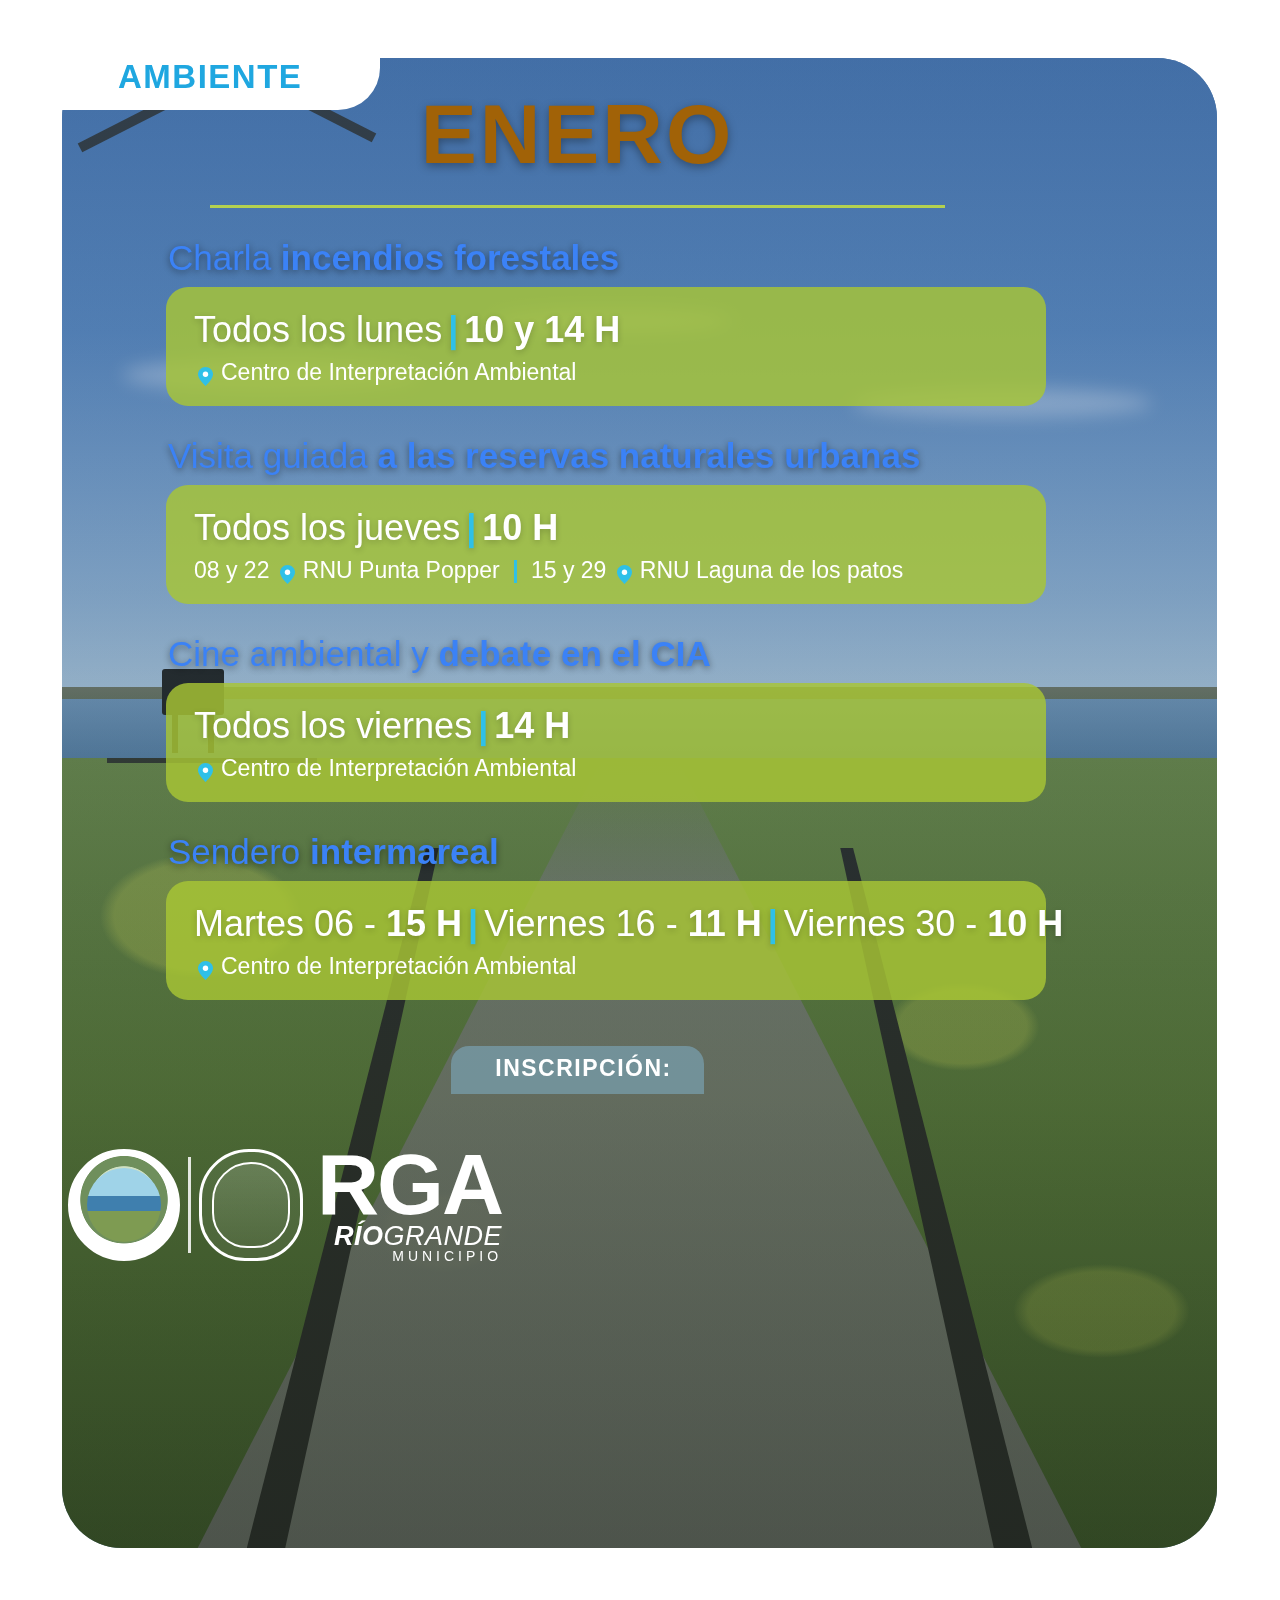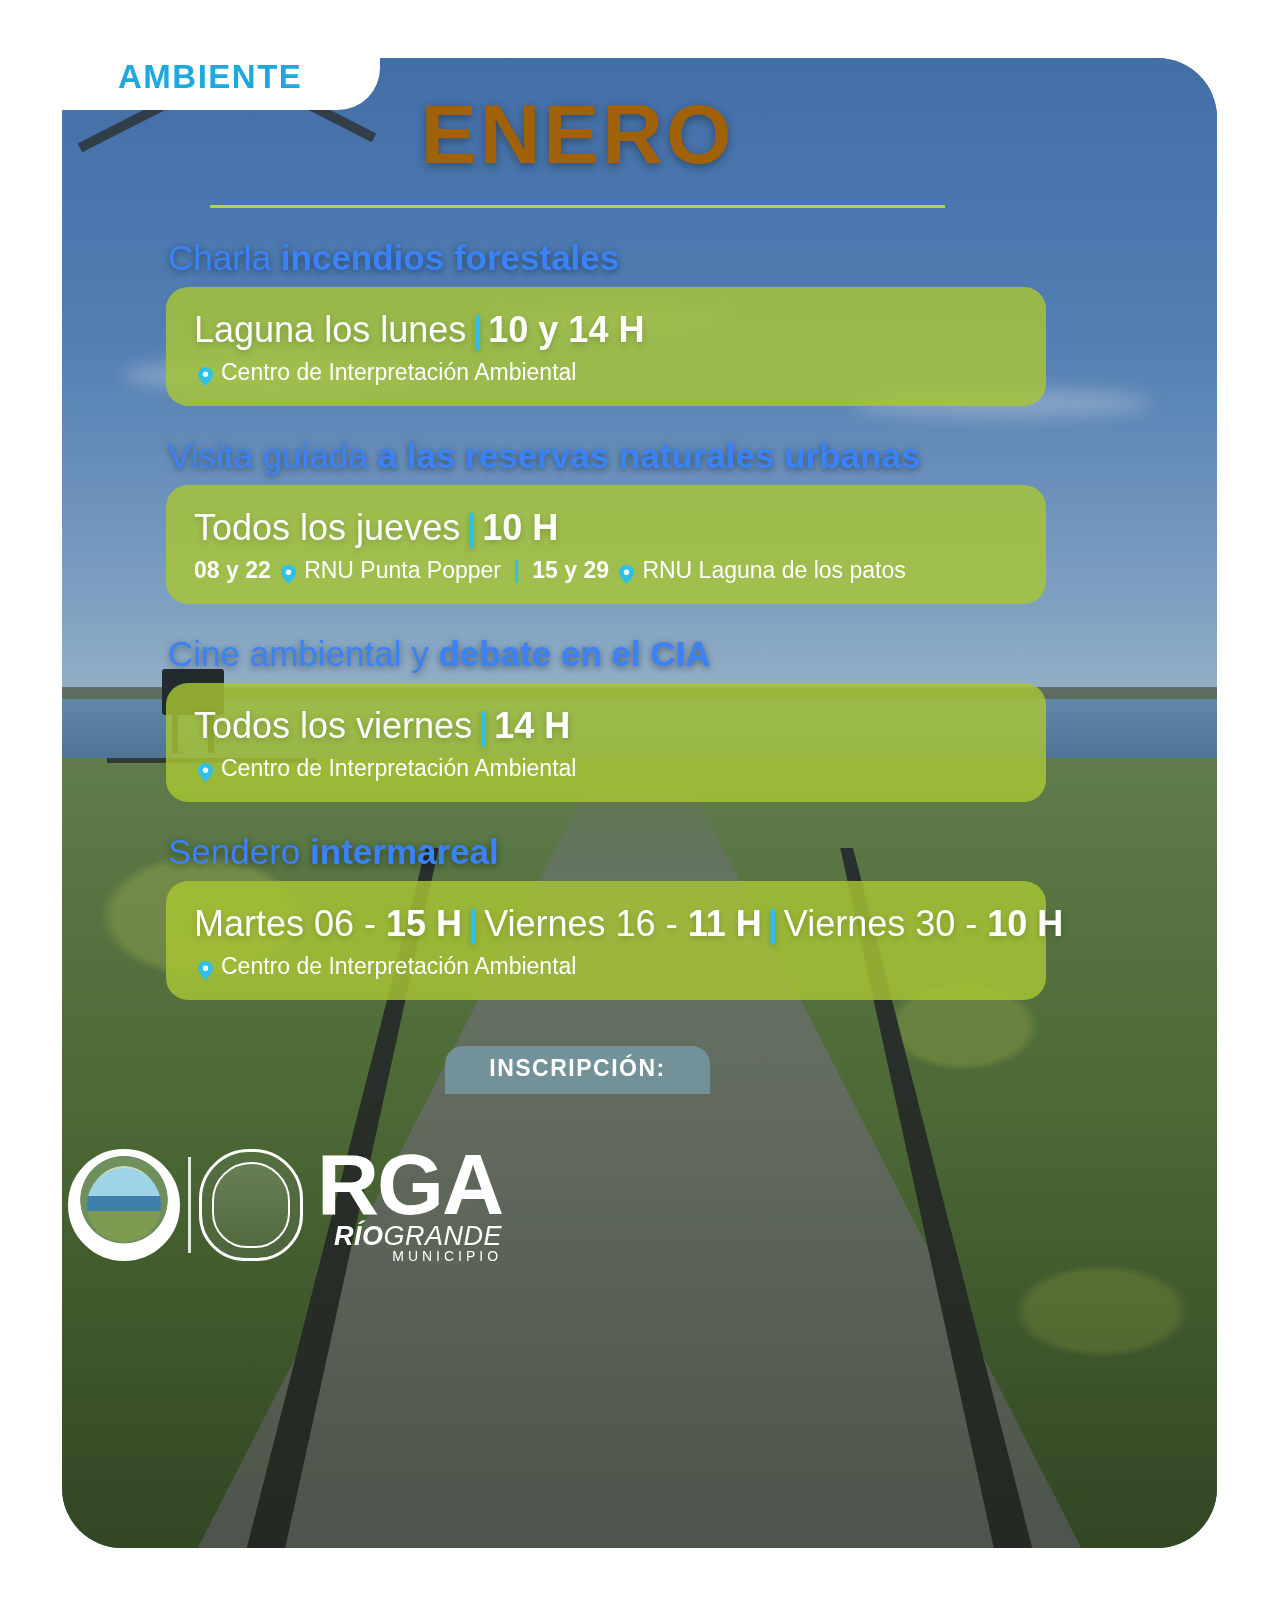--- a/index.html
+++ b/index.html
@@ -194,21 +194,21 @@
   }
   .box-main b { font-weight: 700; }
   .sep { color: #2fc0e8; font-weight: 700; padding: 0 6px; }
 
   .box-sub {
     margin-top: 8px;
     font-size: 23px;
     font-weight: 400;
     white-space: nowrap;
   }
-  .box-sub b { font-weight: 700; }
+  .box-sub b { font-weight: 400; }
   .pin {
     display: inline-block;
     position: relative;
     width: 15px; height: 15px;
     margin: 0 8px -2px 4px;
   }
   .pin svg { display: block; }
 
   
   .insc-wrap {
@@ -216,21 +216,21 @@
     display: flex;
     flex-direction: column;
     align-items: center;
   }
   .insc-title {
     background: rgba(120,160,175,.72);
     color: #ffffff;
     font-size: 23px;
     font-weight: 700;
     letter-spacing: 1.5px;
-    padding: 9px 44px 12px 44px;
+    padding: 9px 32px 12px 44px;
     border-radius: 18px 18px 0 0;
   }
   .insc-body {
     width: 646px;
     background: linear-gradient(90deg, #1f93c9 0%, #2aa5ba 55%, #34b2b0 100%);
     border-radius: 30px;
     padding: 13px 10px 15px 10px;
     text-align: center;
     color: #ffffff;
     margin-top: -4px;
@@ -335,21 +335,21 @@
 
     <div class="month">ENERO</div>
     <div class="divider"></div>
 
     <div class="section">
       <div class="sec-title">
         <span>Charla </span><b>incendios forestales</b>
       </div>
       <div class="green-box">
         <div class="box-main">
-          <span>Laguna los lunes</span><span class="sep">|</span><b>10 y 14 H</b>
+          <span>Todos los lunes</span><span class="sep">|</span><b>10 y 14 H</b>
         </div>
         <div class="box-sub">
           <span class="pin">
             <svg width="15" height="19" viewBox="0 0 15 19">
                 <path d="M7.5 0C3.4 0 0 3.3 0 7.3 0 12.5 7.5 19 7.5 19S15 12.5 15 7.3C15 3.3 11.6 0 7.5 0z" fill="#2fc0e8"></path>
                 <circle cx="7.5" cy="7.2" r="2.7" fill="#ffffff"></circle>
               </svg>
           </span><span>Centro de Interpretación Ambiental</span>
         </div>
       </div>

